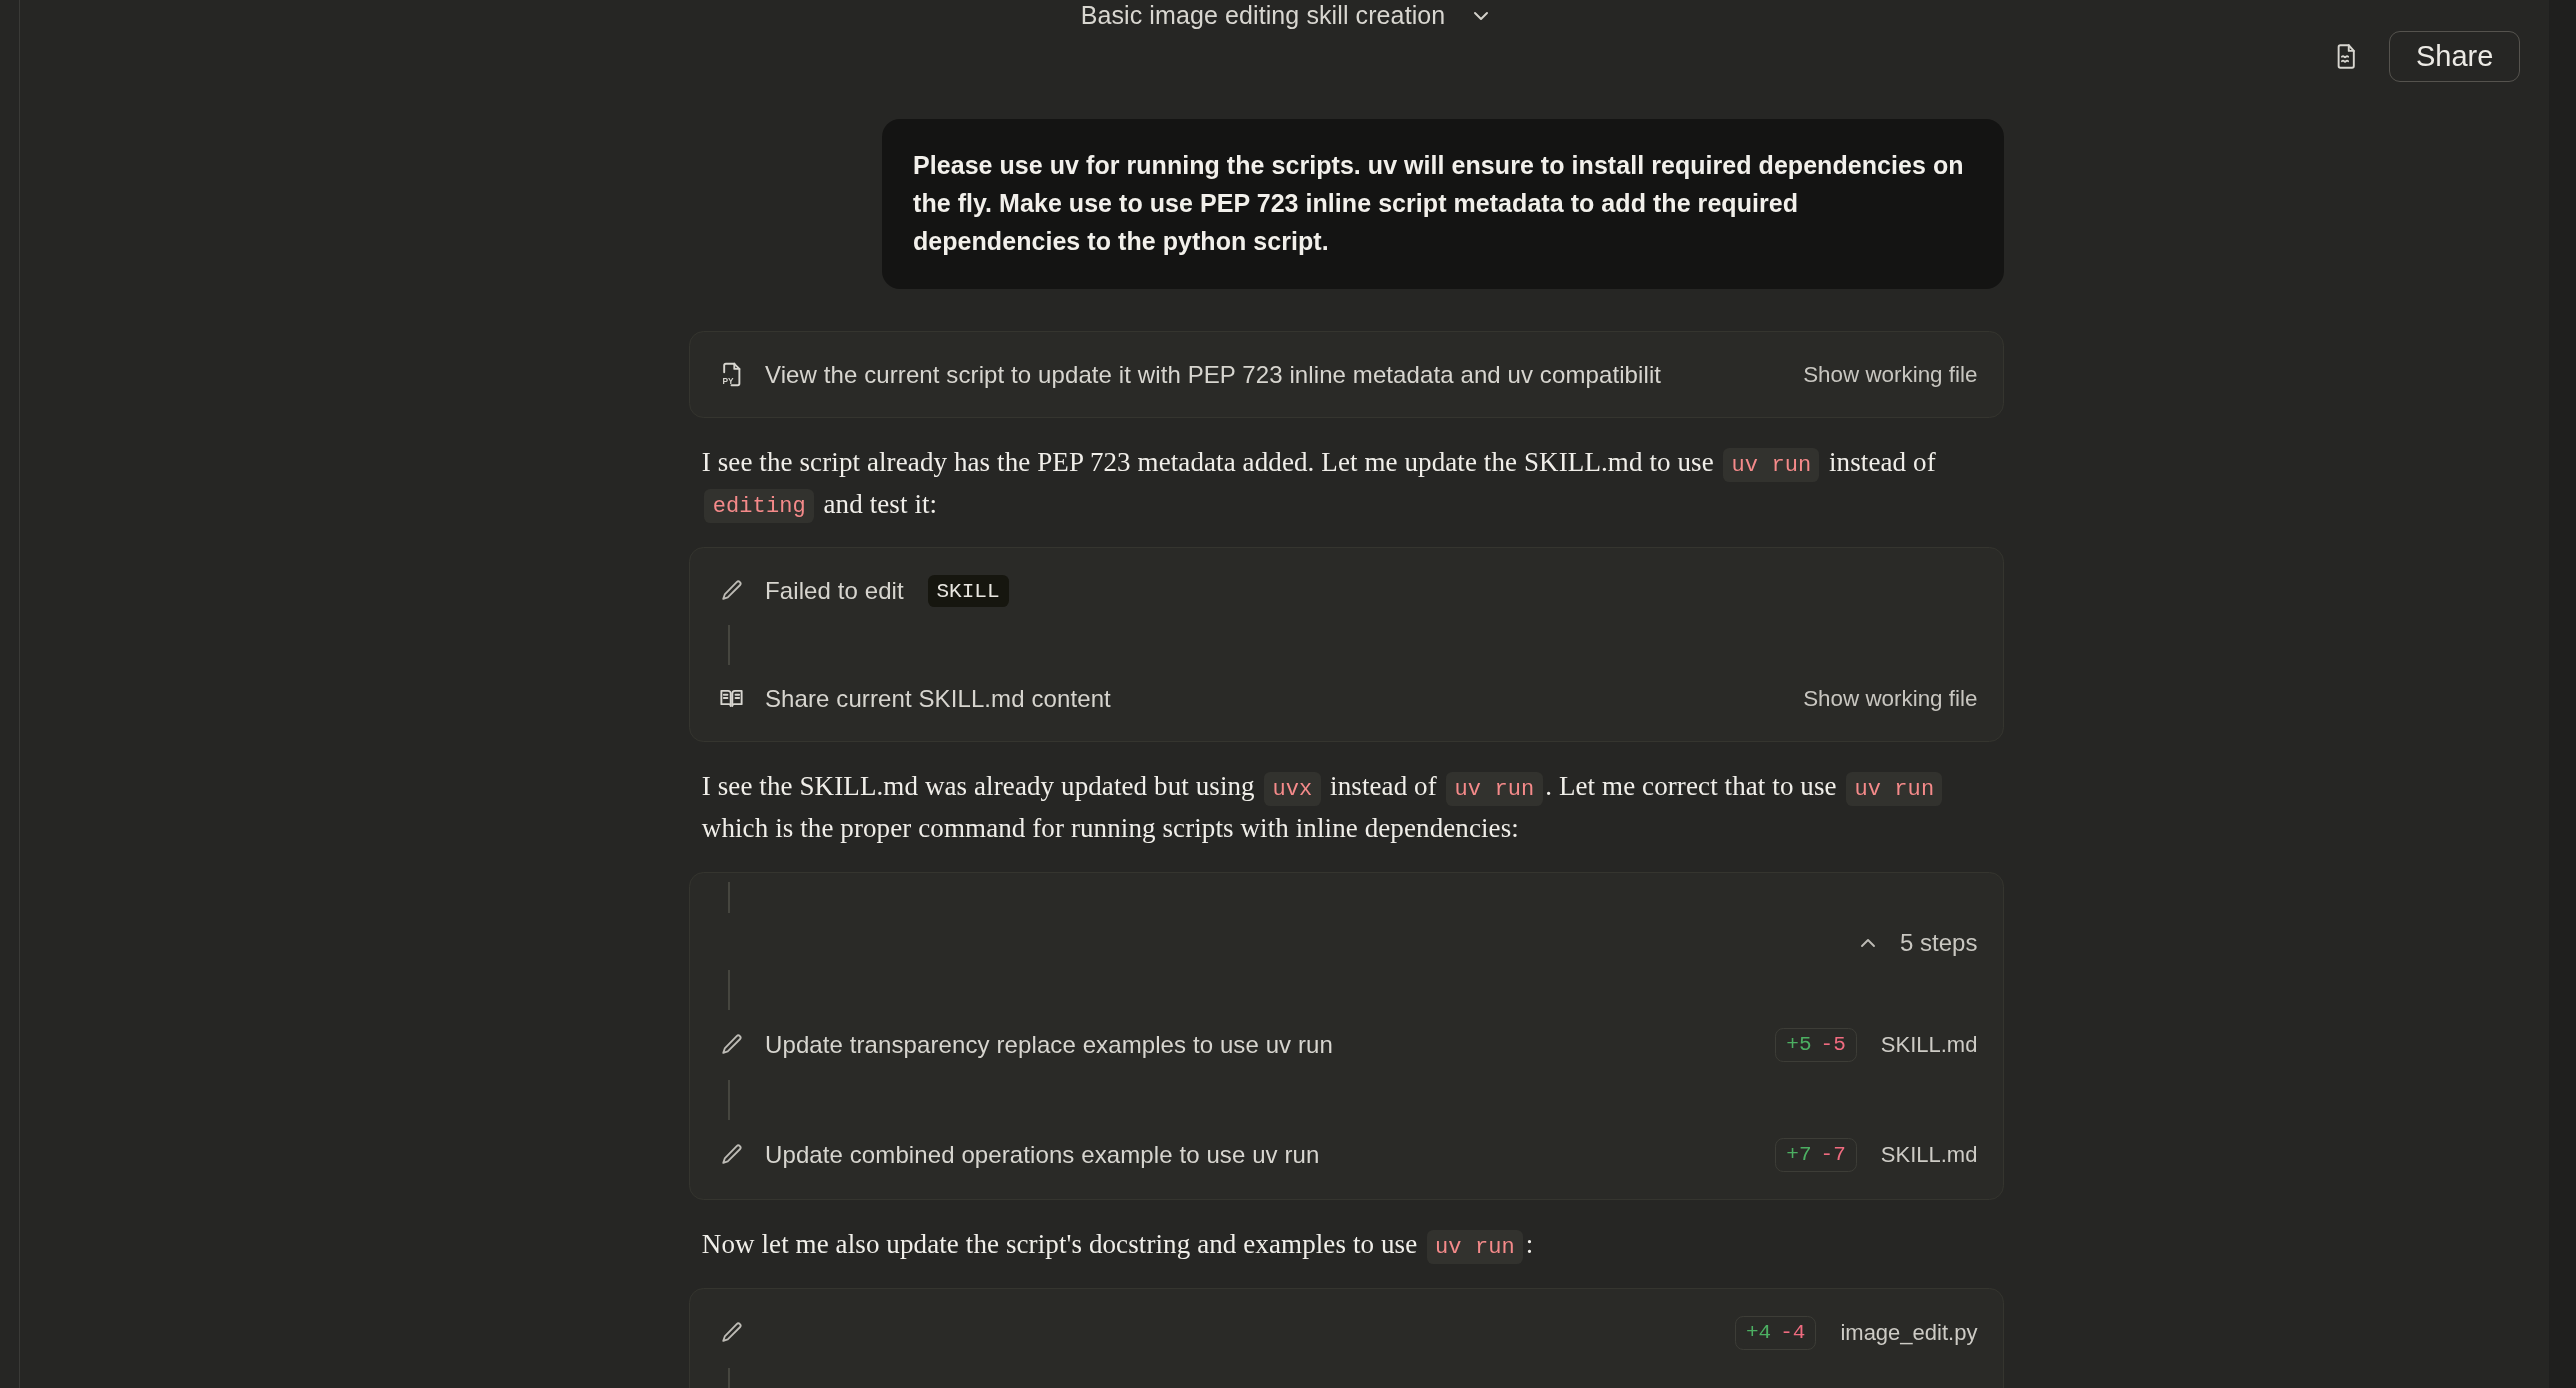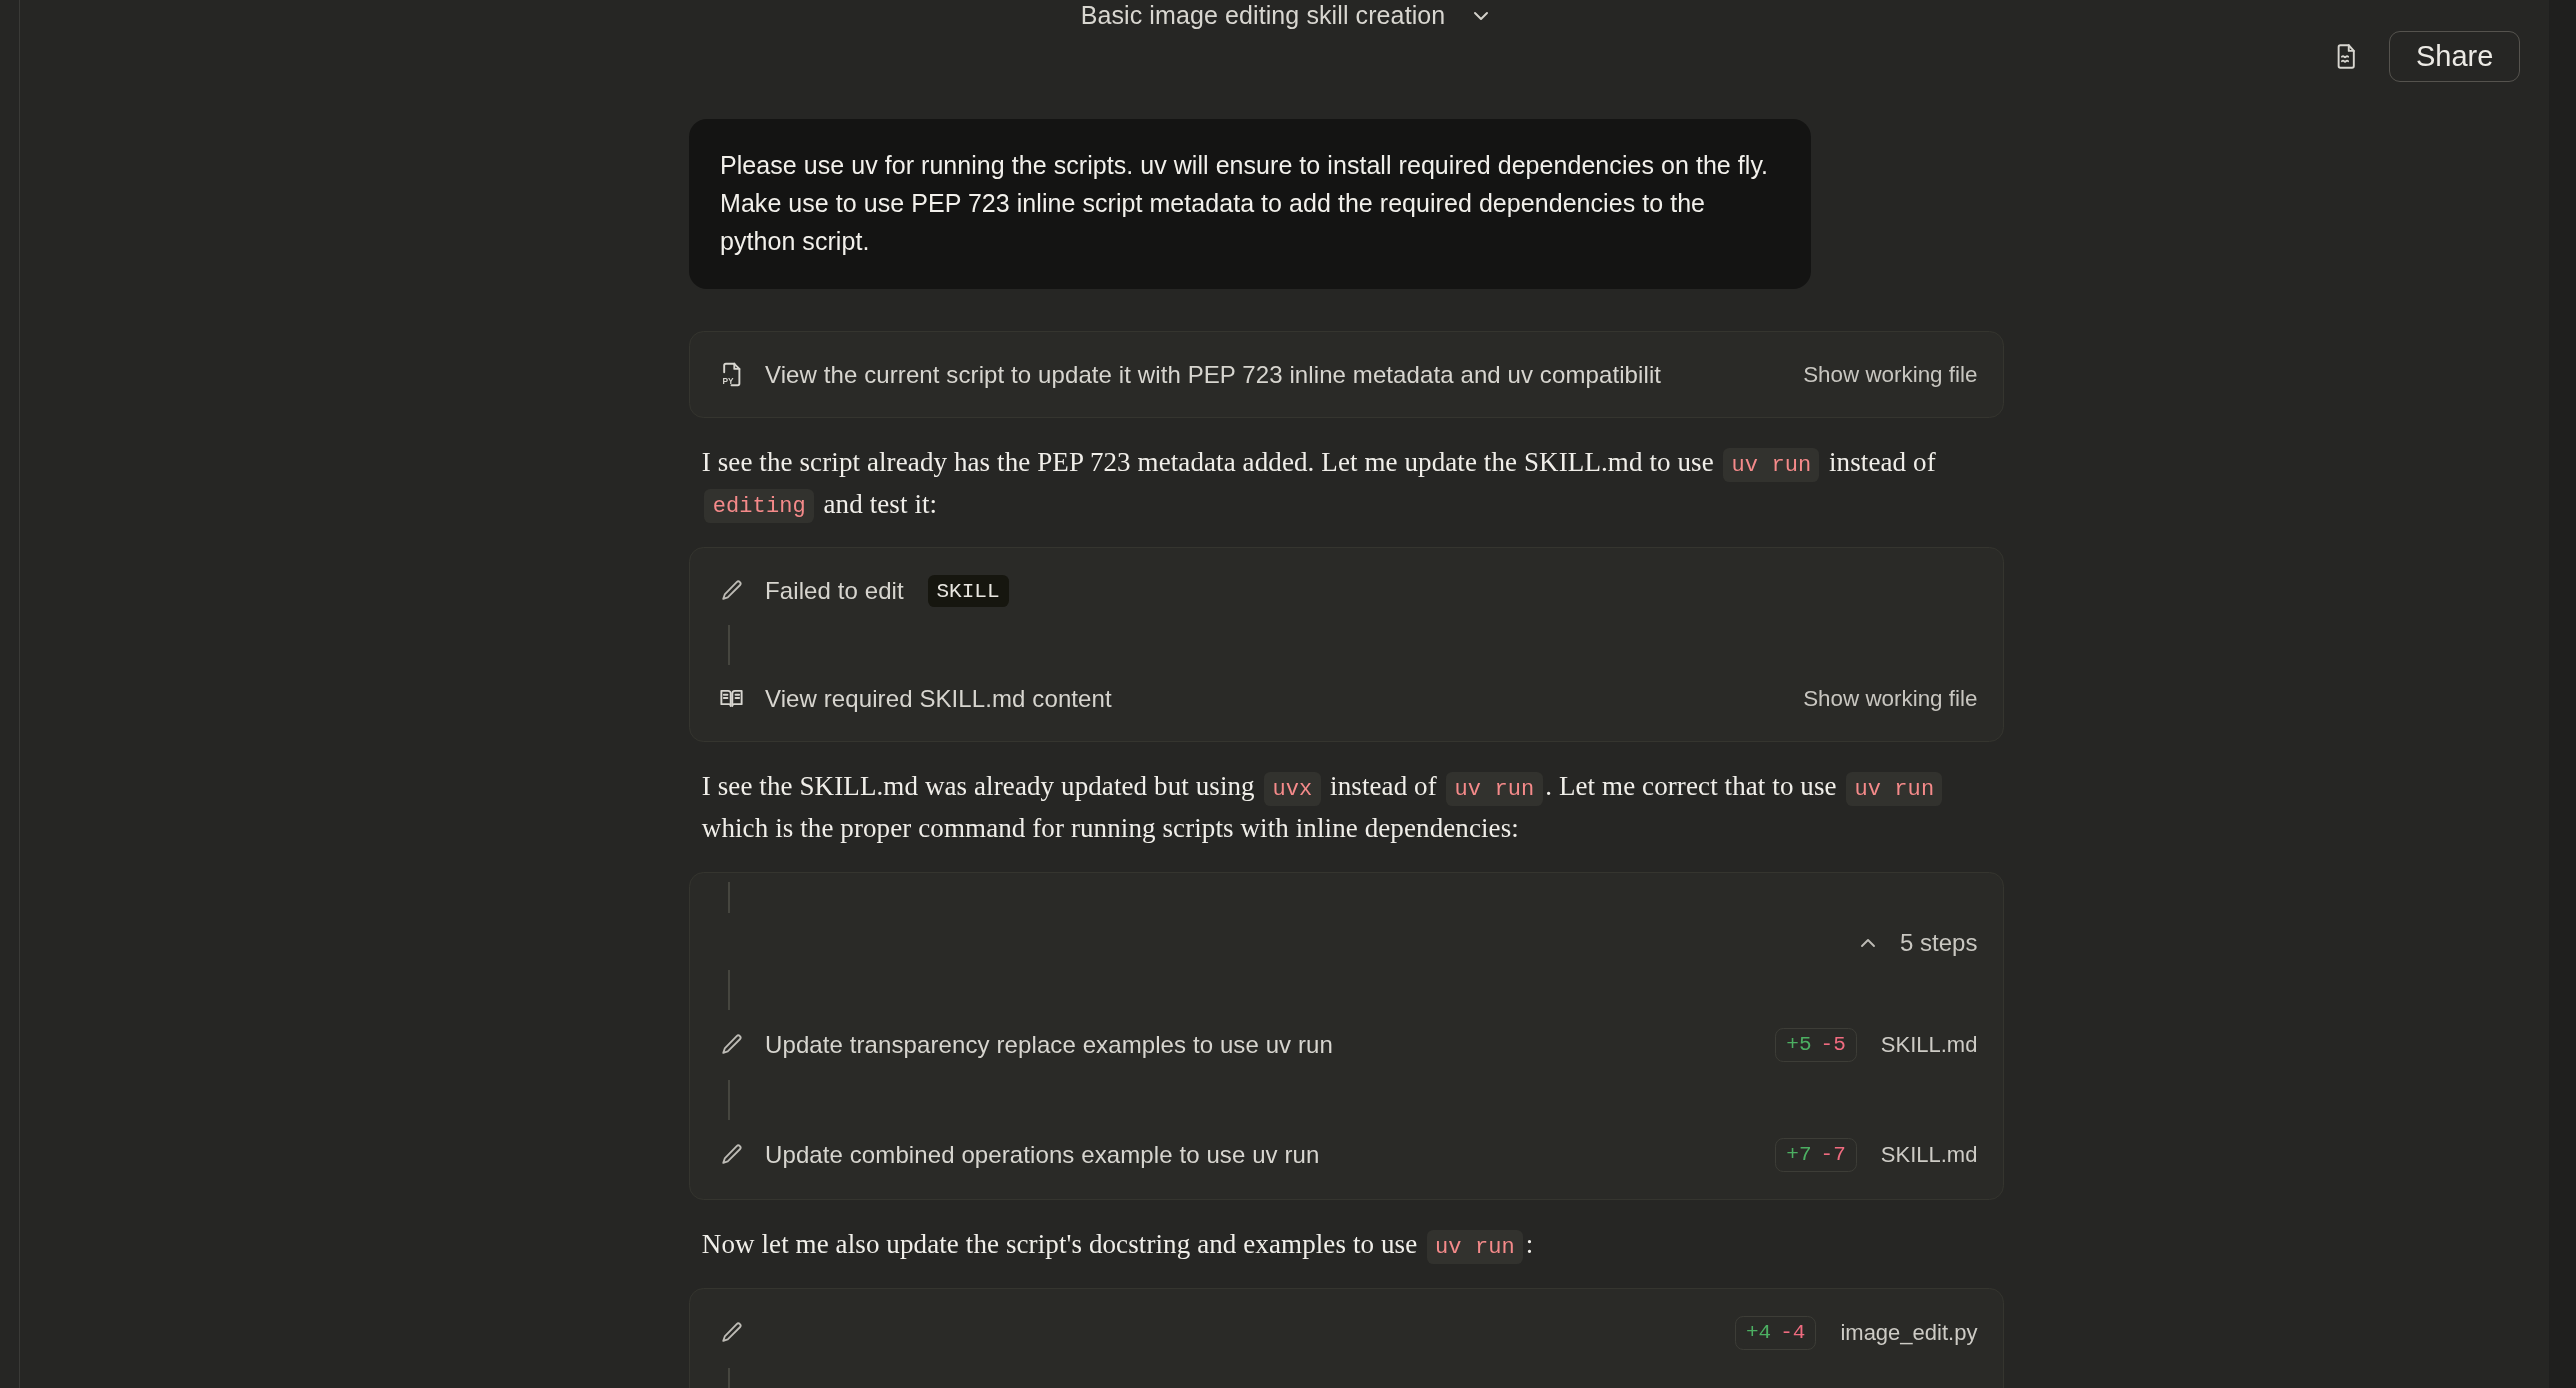--- a/index.html
+++ b/index.html
@@ -96,20 +96,22 @@
   .thread-inner {
     width: 1315px;
     margin: 0 auto;
     padding-top: 35px;
     transform: translateX(62px);
   }
 
   
   .user-row {
     display: flex;
+    justify-content: flex-end;
+    font-weight: bold;
   }
   .user-bubble {
     background: #141413;
     border-radius: 18px;
     padding: 27px 33px 29px 31px;
     max-width: 1122px;
     font-size: 25px;
     line-height: 1.52;
     color: #f2f0eb;
     letter-spacing: 0.05px;
@@ -315,21 +317,21 @@
       </div>
       <div class="connector"></div>
       <div class="crow">
         <span class="ic">
           <svg width="27" height="27" viewBox="0 0 24 24" fill="none" stroke="#d8d6d0" stroke-width="1.7" stroke-linecap="round" stroke-linejoin="round">
             <path d="M3 5.2h6a2.3 2.3 0 0 1 2.3 2.3v11.2A1.8 1.8 0 0 0 9.6 17H3z"></path>
             <path d="M21 5.2h-6a2.3 2.3 0 0 0-2.3 2.3v11.2A1.8 1.8 0 0 1 14.4 17H21z"></path>
             <path d="M5.2 8.6h3.2M5.2 11.6h3.2M15.6 8.6h3.2M15.6 11.6h3.2"></path>
           </svg>
         </span>
-        <span class="ctext grow">View required SKILL.md content</span>
+        <span class="ctext grow">Share current SKILL.md content</span>
         <span class="tail">
           <span class="show-file">Show working file</span>
         </span>
       </div>
     </div>
 
     <div class="para">
       <span>I see the SKILL.md was already updated but using </span><code class="inline">uvx</code><span> instead of </span><code class="inline">uv run</code><span>. Let me correct that to use </span><code class="inline">uv run</code><span> which is the proper command for running scripts with inline dependencies:</span>
     </div>
 

